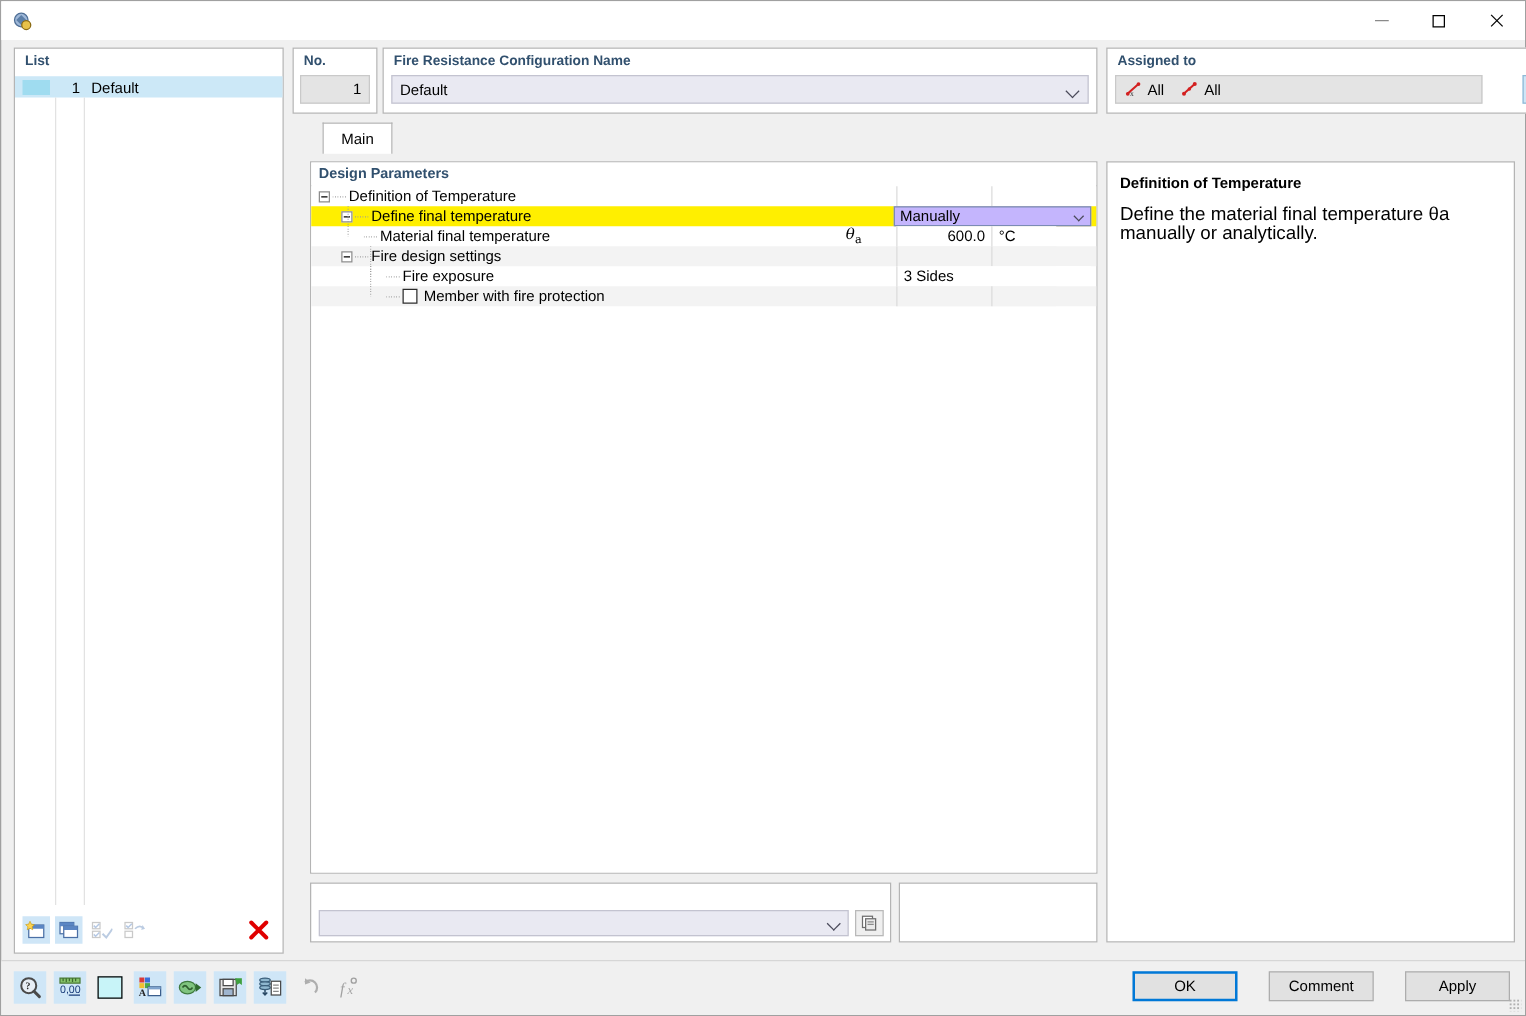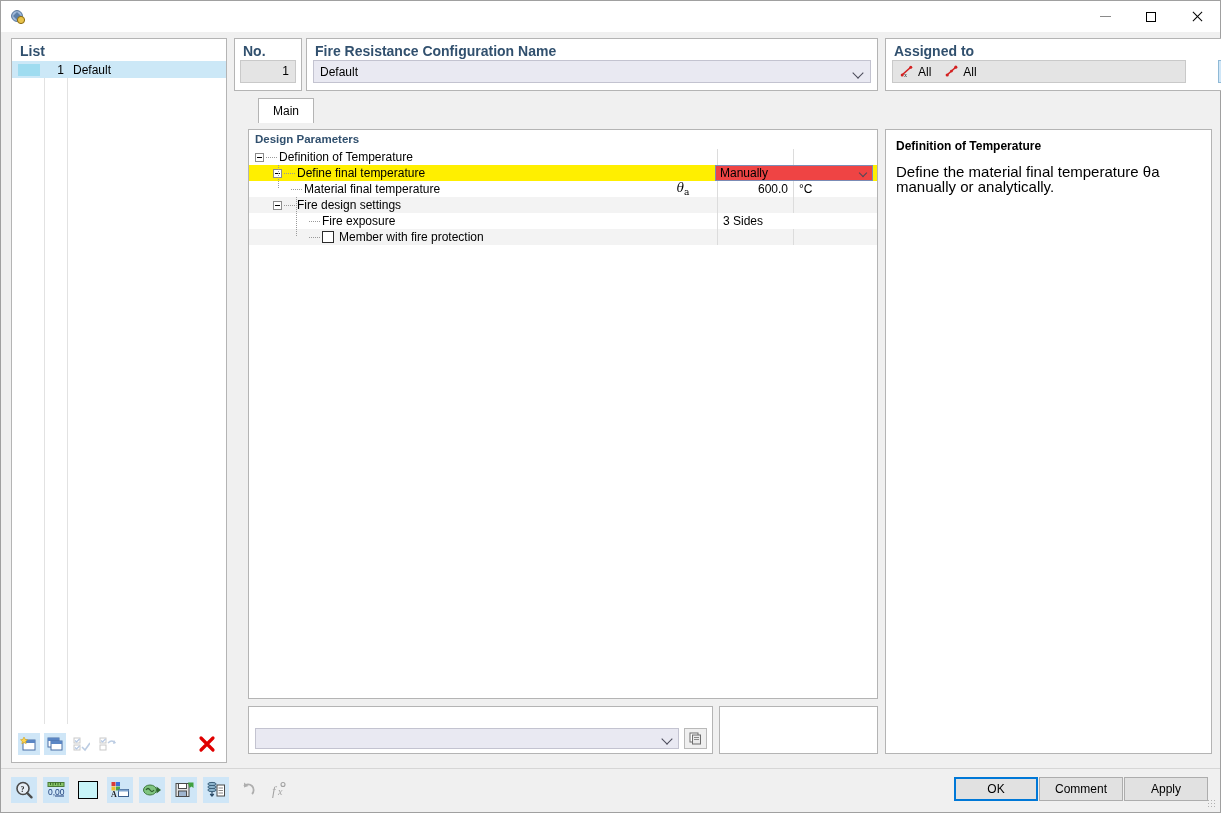--- a/index.html
+++ b/index.html
@@ -47,21 +47,21 @@
   .closex:before { transform: rotate(45deg); }
   .closex:after  { transform: rotate(-45deg); }
 
   
   .group {
     position: absolute;
     background: #ffffff;
     border: 1px solid #b4b4b4;
   }
   .group-title {
-    font-size: 14px; font-weight: bold; color: #31506e;
+    font-size: 11px; font-weight: bold; color: #31506e;
     padding: 4px 0 0 8px;
   }
 
   
   #list-panel { left: 10px; top: 37px; width: 216px; height: 725px; }
   .list-head { height: 18px; }
   .list-rows { position: absolute; top: 22px; left: 0; right: 0; bottom: 38px; }
   .list-row {
     display: flex; align-items: center; height: 17px;
     font-size: 12px;
@@ -176,21 +176,21 @@
   }
   .col-val.left { justify-content: flex-start; padding-left: 5px; padding-right: 0; }
   .col-unit {
     position: absolute; left: 544px; width: 52px; height: 16px;
     display: flex; align-items: center; padding-left: 5px; font-size: 12px;
   }
   .cell-white { background: #fff; border-left: 1px solid #dcdcdc; }
   .cell-gray  { background: #f3f3f3; border-left: 1px solid #dcdcdc; }
   .combo-cell {
     position: absolute; left: 466px; width: 158px; height: 16px;
-    background: #ef4444; border: 1px solid #7b8bb5;
+    background: #c4b5fd; border: 1px solid #7b8bb5;
     display: flex; align-items: center; padding-left: 4px; font-size: 12px;
   }
   .combo-cell .chev2 {
     position: absolute; right: 6px; top: 4px; width: 6px; height: 6px;
     border-right: 1.3px solid #4a4a5a; border-bottom: 1.3px solid #4a4a5a;
     transform: rotate(45deg);
   }
   .sym { font-style: italic; font-family: "DejaVu Serif", serif; }
   .sym sub { font-style: normal; font-size: 9px; }
 
@@ -217,21 +217,21 @@
     position: absolute; left: 0; right: 0; bottom: 0; height: 44px;
     background: #f0f0f0; border-top: 1px solid #d6d6d6;
   }
   .bottom-tools { position: absolute; left: 10px; top: 8px; display: flex; gap: 6px; }
   .btool {
     width: 26px; height: 26px; background: #cfe6f7;
     display: flex; align-items: center; justify-content: center;
   }
   .btool.dis { background: transparent; opacity: .5; }
   .btool.plain { background: transparent; }
-  .dlgbtns { position: absolute; right: 12px; top: 8px; display: flex; gap: 1px; }
+  .dlgbtns { position: absolute; right: 12px; top: 8px; display: flex; gap: 25px; }
   .dbtn {
     width: 84px; height: 24px; background: #e1e1e1; border: 1px solid #adadad;
     display: flex; align-items: center; justify-content: center; font-size: 12px;
   }
   .dbtn.primary { border: 2px solid #0078d7; }
   .grip {
     position: absolute; right: 3px; bottom: 3px; width: 10px; height: 10px;
     background-image:
       radial-gradient(#b0b0b0 45%, transparent 46%);
     background-size: 3px 3px;

